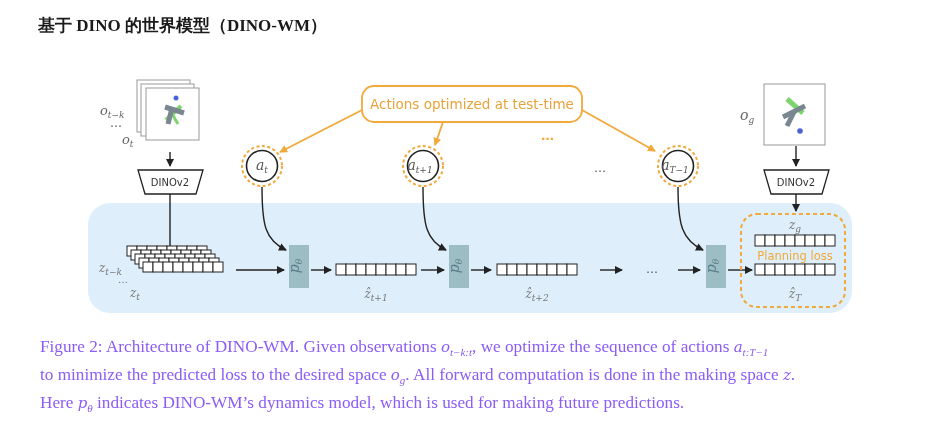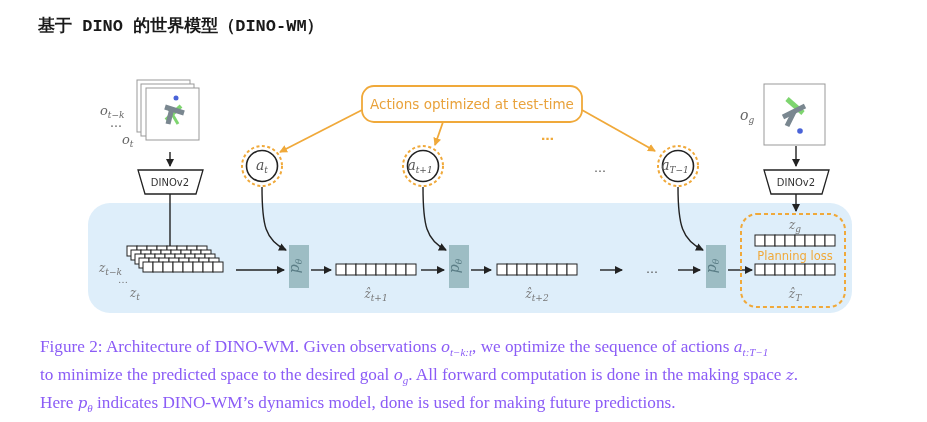--- a/index.html
+++ b/index.html
@@ -1,17 +1,17 @@
 <!DOCTYPE html>
 <html><head>
 <meta charset="utf-8">
 <style>
   html, body { margin:0; padding:0; background:#ffffff; }
   body { width:927px; height:422px; position:relative; overflow:hidden; font-family:"DejaVu Sans", sans-serif; }
-  .heading { position:absolute; left:38px; top:14px; font-size:17px; font-weight:bold; color:#1a1a1a; font-family:Liberation Mono, monospace; }
+  .heading { position:absolute; left:38px; top:14px; font-size:17px; font-weight:bold; color:#1a1a1a; font-family:Liberation Serif, serif; }
   #diagram { position:absolute; left:0; top:0; }
   .caption { position:absolute; left:40px; top:336px; width:870px; font-family:"Liberation Serif","DejaVu Serif", serif; font-size:17.2px; line-height:21.5px; color:#8b5cf6; }
   .caption i { font-family:"DejaVu Serif", serif; font-style:italic; font-size:15px; }
   .caption sub { font-size:11px; font-style:italic; }
 </style>
 </head>
 <body>
 
 <div class="heading">基于 DINO 的世界模型（DINO-WM）</div>
 
@@ -219,15 +219,15 @@
       </g>
     </g>
 
   <path d="M262,187 C262,225 265,240 286,250" stroke="#222" stroke-width="1.4" fill="none" marker-end="url(#arrowBlk)"></path>
   <path d="M423,187 C423,225 426,240 446,250" stroke="#222" stroke-width="1.4" fill="none" marker-end="url(#arrowBlk)"></path>
   <path d="M678,187 C678,225 682,240 703,250" stroke="#222" stroke-width="1.4" fill="none" marker-end="url(#arrowBlk)"></path>
 </svg>
 
 <div class="caption">
   <div><span>Figure 2: Architecture of DINO-WM. Given observations </span><i>o</i><sub>t−k:t</sub><span>, we optimize the sequence of actions </span><i>a</i><sub>t:T−1</sub></div>
-  <div><span>to minimize the predicted space to the desired goal </span><i>o</i><sub>g</sub><span>.  All forward computation is done in the making space </span><i>z</i><span>.</span></div>
-  <div><span>Here </span><i>p</i><sub>θ</sub><span> indicates DINO-WM’s dynamics model, done is used for making future predictions.</span></div>
+  <div><span>to minimize the predicted loss to the desired space </span><i>o</i><sub>g</sub><span>.  All forward computation is done in the making space </span><i>z</i><span>.</span></div>
+  <div><span>Here </span><i>p</i><sub>θ</sub><span> indicates DINO-WM’s dynamics model, which is used for making future predictions.</span></div>
 </div>
 
 </body></html>

